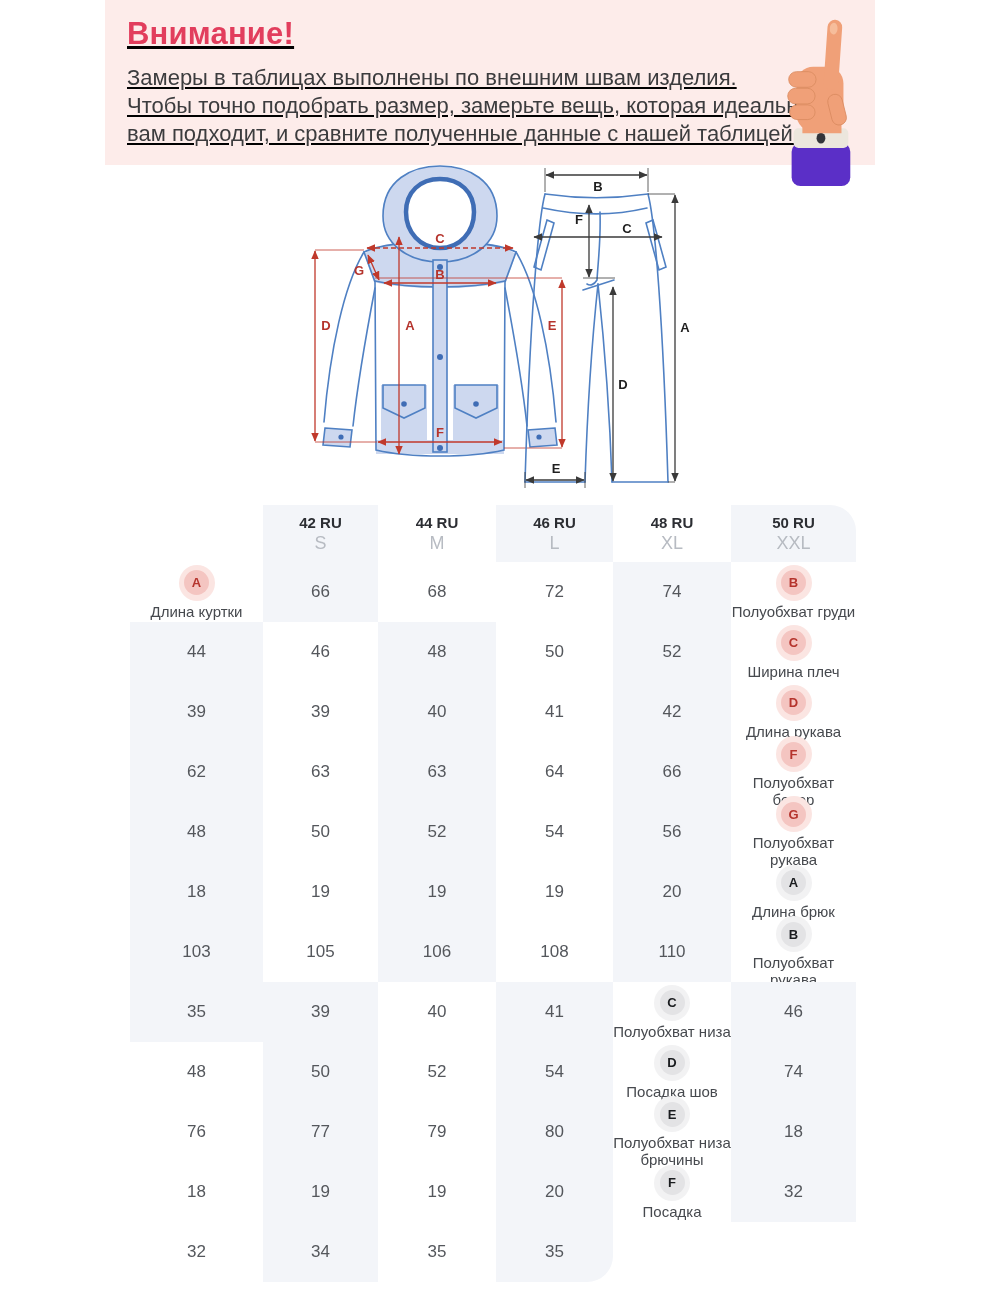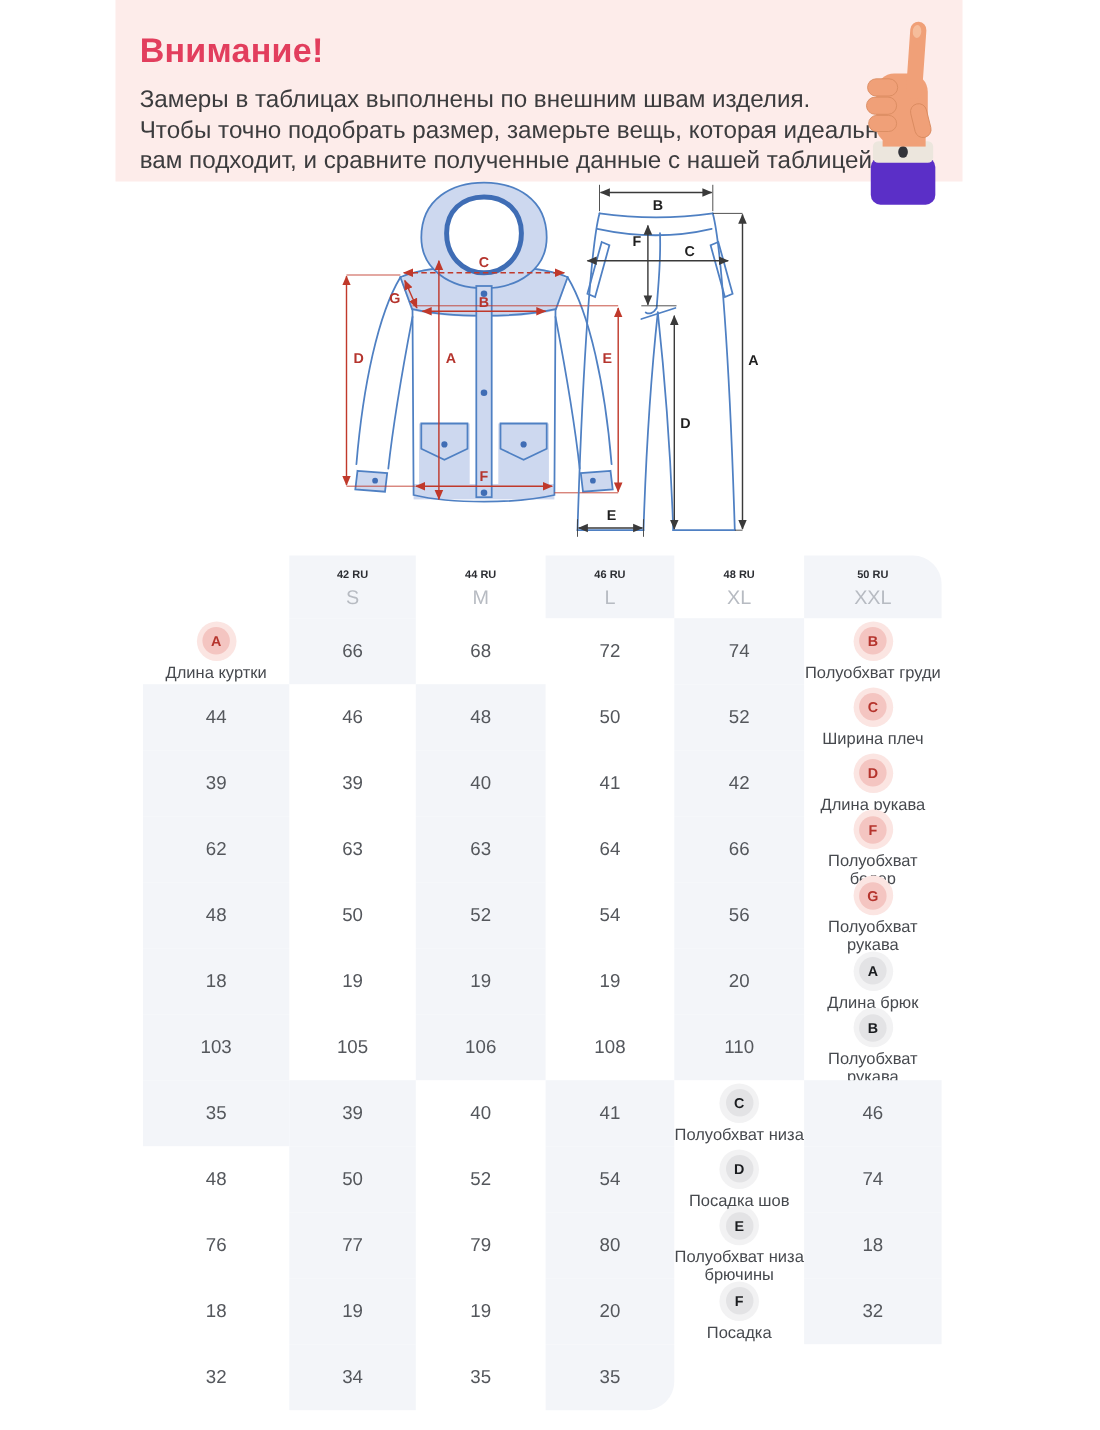--- a/index.html
+++ b/index.html
@@ -1,20 +1,20 @@
 <!DOCTYPE html>
 <html><head>
 <meta charset="utf-8">
 <style>
   html,body{margin:0;padding:0;background:#fff;}
   .page{position:relative;width:1000px;height:1300px;background:#fff;overflow:hidden;
         font-family:"Liberation Sans",sans-serif;}
   
   .notice{position:absolute;left:105px;top:0;width:770px;height:165px;background:#fdecea;
-          box-sizing:border-box;padding:28px 22px;}
+          box-sizing:border-box;padding:16px 22px;text-decoration:underline;}
   .notice-title{font-size:31px;font-weight:800;color:#e23e5d;letter-spacing:.2px;}
   .notice-body{margin-top:12px;font-size:22px;line-height:28px;color:#3c3c3e;white-space:pre-line;}
   
   .hand{position:absolute;left:774px;top:12px;width:90px;height:176px;}
   
   .diagram{position:absolute;left:280px;top:160px;width:440px;height:340px;}
   .garm{stroke:#4f80c3;stroke-width:1.6;fill:none;stroke-linecap:round;}
   .garmfill{fill:#cdd8ef;}
   .red{stroke:#c0392b;stroke-width:1.3;fill:none;}
   .redthin{stroke:#c0392b;stroke-width:.8;fill:none;}
@@ -24,21 +24,21 @@
   .pl{font:bold 13px "Liberation Sans",sans-serif;fill:#1f1f1f;}
   
   .size-table{position:absolute;left:130px;top:505px;display:grid;
               grid-template-columns:133px 115px 118px 117px 118px 125px;
               grid-template-rows:57px repeat(12,60px);}
   .cell{display:flex;align-items:center;justify-content:center;}
   .shaded{background:#f3f5f9;}
   .round-tr{border-top-right-radius:26px;}
   .round-br{border-bottom-right-radius:26px;}
   .head{flex-direction:column;justify-content:flex-start;padding-top:9px;box-sizing:border-box;}
-  .ru{font-weight:bold;font-size:10px;color:#2c2e33;line-height:18px;}
+  .ru{font-weight:bold;font-size:15px;color:#2c2e33;line-height:18px;}
   .int{font-size:18px;color:#b7bbc2;line-height:22px;}
   .val{font-size:17px;color:#54575c;}
   .labcell{flex-direction:column;overflow:visible;}
   .badge{width:36px;height:36px;border-radius:50%;display:flex;align-items:center;
          justify-content:center;flex:0 0 auto;}
   .badge-core{width:25px;height:25px;border-radius:50%;display:flex;align-items:center;
               justify-content:center;font-size:13px;font-weight:bold;}
   .badge.red-b{background:#fbe5e2;}      .badge.red-b .badge-core{background:#f4c5c1;color:#b5342d;}
   .badge.dark-b{background:#f2f2f3;}     .badge.dark-b .badge-core{background:#e3e3e5;color:#1a1c1f;}
   .row-label-text{font-size:15px;line-height:17px;color:#46494e;text-align:center;margin-top:2px;}

